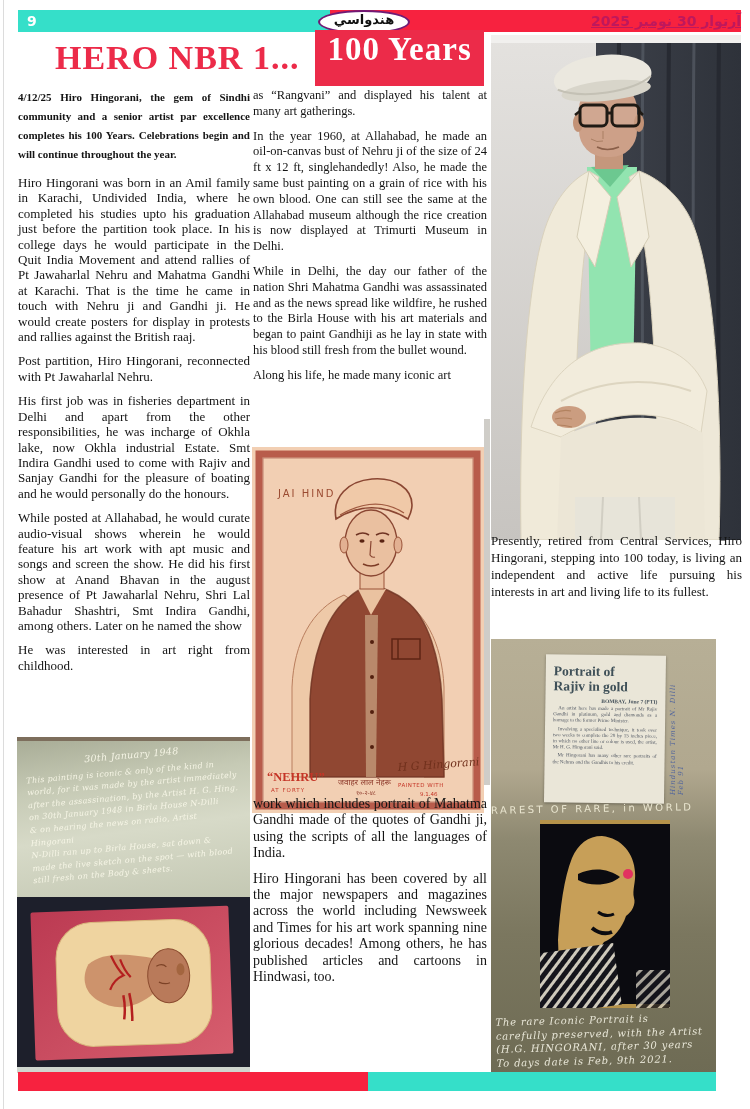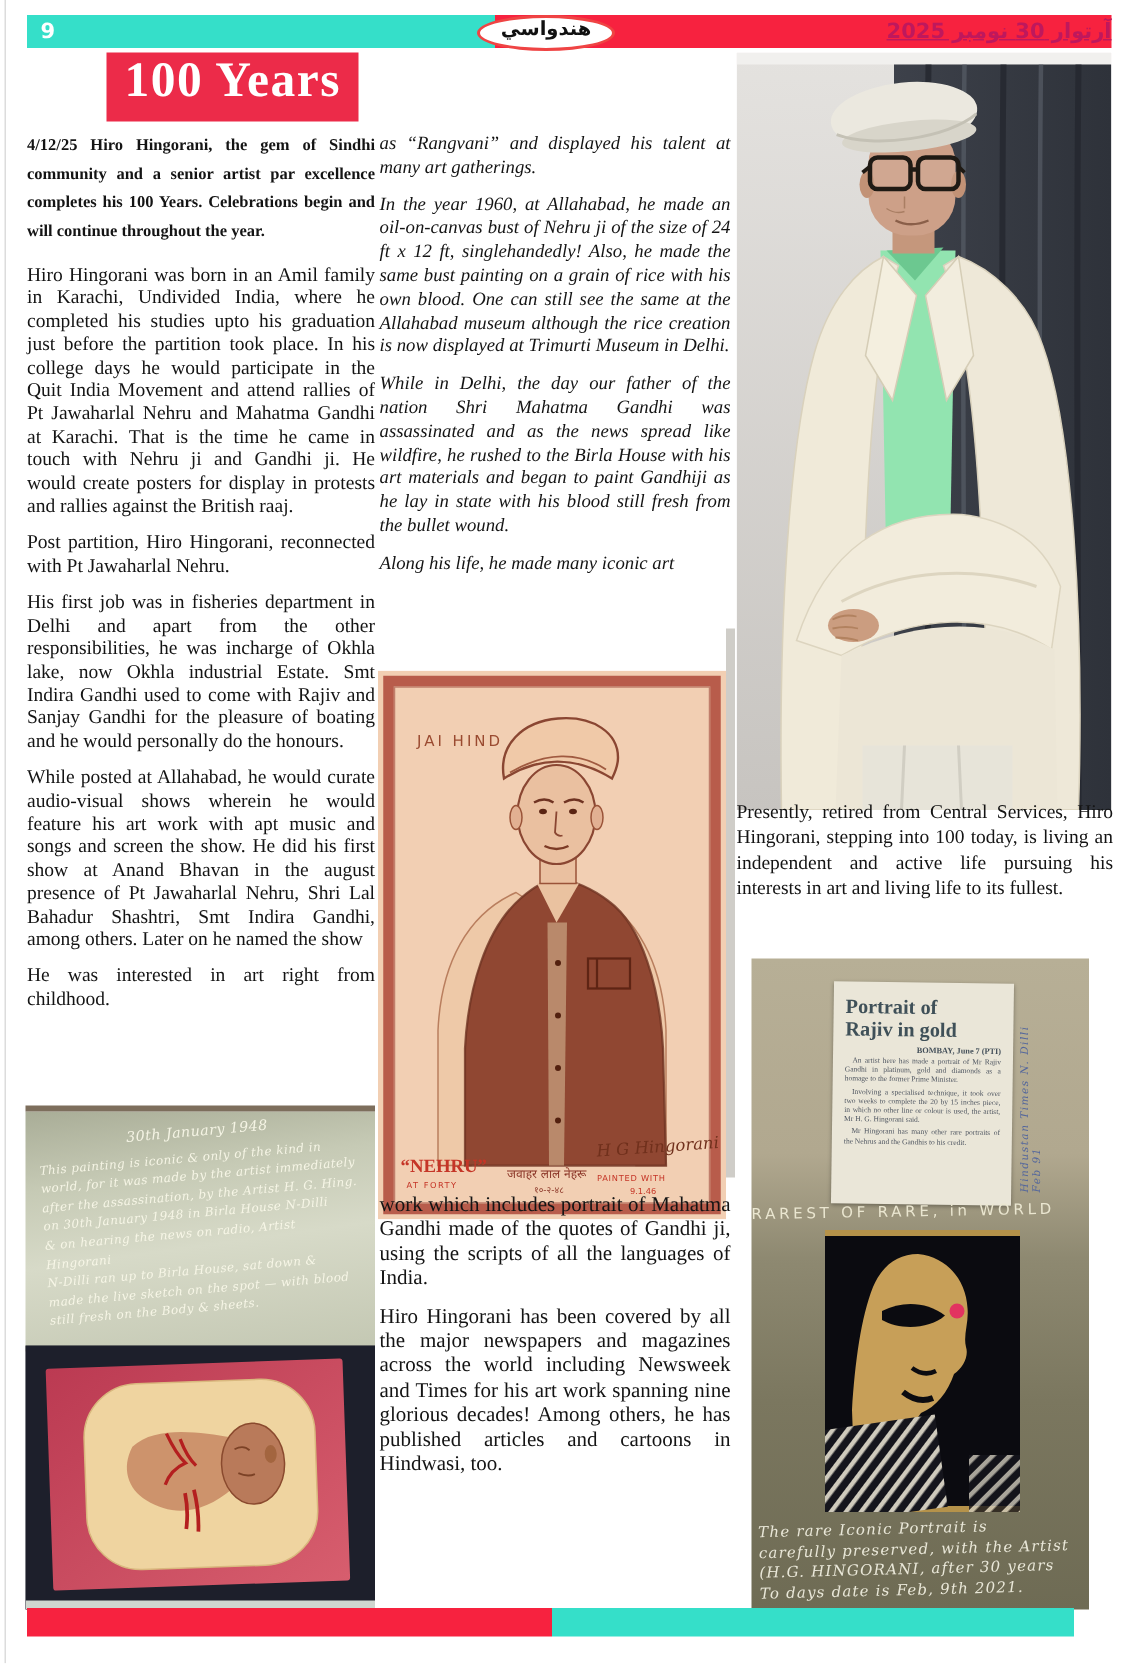--- a/index.html
+++ b/index.html
@@ -5,35 +5,35 @@
   html,body{margin:0;padding:0;background:#ffffff;}
   .page{position:relative;width:750px;height:1109px;margin:0 auto;background:#fff;overflow:hidden;
         font-family:"Liberation Serif",serif;color:#141414;}
   .scan-edge{position:absolute;left:3px;top:0;width:1px;height:1109px;background:#dcdcdc;}
 
   
   .hdr-teal{position:absolute;left:18px;top:10px;width:312px;height:22px;background:#35DFC9;}
   .hdr-red{position:absolute;left:330px;top:10px;width:411px;height:22px;background:#F7223F;}
   .pagenum{position:absolute;left:27px;top:13px;color:#fff;font:bold 14px "DejaVu Sans",sans-serif;}
   .hdr-date{position:absolute;right:9px;top:13px;color:#be185d;font:bold 14px "DejaVu Sans",sans-serif;direction:rtl;text-decoration:underline;}
-  .logo-oval{position:absolute;left:318px;top:10px;width:88px;height:20px;background:#fff;border:2px solid #ef4444;
+  .logo-oval{position:absolute;left:318px;top:10px;width:88px;height:20px;background:#fff;border:2px solid #701a75;
              border-radius:50%;text-align:center;line-height:20px;font:bold 13px "DejaVu Sans",sans-serif;color:#101010;}
 
   
   .headline{position:absolute;left:55px;top:36px;height:44px;display:flex;align-items:center;}
   .headline-main{color:#EC2B49;font:bold 34px "Liberation Serif",serif;letter-spacing:1px;}
   .headline-badge{margin-left:16px;background:#EC2B49;color:#fff;font:bold 33px "Liberation Serif",serif;
-                  padding:1px 12px 8px 12px;letter-spacing:1px;}
+                  padding:1px 12px 18px 12px;letter-spacing:1px;}
 
   
   .col{position:absolute;text-align:justify;}
   .col p{margin:0 0 9px 0;}
   .col-left{left:18px;top:88px;width:232px;font-size:13px;line-height:15.4px;}
   .col-left .intro{font-weight:bold;font-size:11px;line-height:19px;margin-bottom:11px;}
-  .col-mid-top{left:253px;top:88px;width:234px;font-size:12.5px;line-height:15.8px;font-style:italic;}
+  .col-mid-top{left:253px;top:88px;width:234px;font-size:12.5px;line-height:15.8px;}
   .col-mid-bot{left:253px;top:796px;width:234px;font-size:14px;line-height:16.4px;}
   .col-right{left:491px;top:532px;width:251px;font-size:13px;line-height:17px;}
 
   
   .photo-man{position:absolute;left:491px;top:35px;width:250px;height:505px;overflow:hidden;}
 
   
   .nehru{position:absolute;left:252px;top:419px;width:232px;height:366px;overflow:hidden;margin-top:28px;}
   .nehru-strip{position:absolute;left:484px;top:419px;width:6px;height:366px;background:#cfcdc8;}
 
@@ -43,21 +43,21 @@
          border-top:4px solid #7d6e5c;}
   .hw{position:absolute;left:12px;top:8px;right:8px;transform:rotate(-4deg) skewY(-1deg);
       color:rgba(250,248,233,.92);font:italic 8px "DejaVu Serif",serif;line-height:12.6px;letter-spacing:.3px;}
   .hw-title{text-align:center;font-size:9.5px;margin-bottom:4px;}
 
   
   .img-b{position:absolute;left:17px;top:897px;width:233px;height:176px;overflow:hidden;background:#1d1f2b;}
 
   
   .img-c{position:absolute;left:491px;top:639px;width:225px;height:434px;overflow:hidden;
-         background:linear-gradient(180deg,#b7af96 0%,#b1a88f 30%,#8e8971 46%,#7b775f 68%,#6e6b54 100%);margin-left:10px;}
+         background:linear-gradient(180deg,#b7af96 0%,#b1a88f 30%,#8e8971 46%,#7b775f 68%,#6e6b54 100%);}
   .clip-card{position:absolute;left:54px;top:16px;width:120px;height:148px;background:#eae6d8;
              transform:rotate(.8deg);box-shadow:0 1px 3px rgba(0,0,0,.35);padding:9px 8px;box-sizing:border-box;}
   .clip-title{font:bold 13.5px "Liberation Serif",serif;color:#3f5058;line-height:15px;}
   .clip-dateline{font:bold 5.5px "Liberation Serif",serif;color:#44505a;margin-top:4px;text-align:right;}
   .clip-body{font-size:5px;line-height:6.2px;color:#4e5560;text-align:justify;margin-top:2px;}
   .clip-body p{margin:0 0 2px 0;text-indent:5px;}
   .clip-margin-note{position:absolute;left:178px;top:26px;height:130px;writing-mode:vertical-rl;
                     transform:rotate(180deg);color:#54679c;font:italic 7px "DejaVu Serif",serif;letter-spacing:1px;}
   .rarest-title{position:absolute;left:0;top:164px;width:200px;text-align:center;color:#eae6d0;
                 font:10px "DejaVu Sans",sans-serif;letter-spacing:2.5px;transform:rotate(-1deg);white-space:nowrap;}
@@ -75,20 +75,21 @@
 <div class="page">
   <div class="scan-edge"></div>
 
   <div class="hdr-teal"></div>
   <div class="hdr-red"></div>
   <div class="pagenum">9</div>
   <div class="hdr-date">آرتوار 30 نومبر 2025</div>
   <div class="logo-oval">هندواسي</div>
 
   <div class="headline">
+    <span class="headline-main">HERO NBR 1...</span>
     <span class="headline-badge">100 Years</span>
   </div>
 
   <div class="col col-left">
     <p class="intro">4/12/25 Hiro Hingorani, the gem of Sindhi community and a senior artist par excellence completes his 100 Years. Celebrations begin and will continue throughout the year.</p>
     <p>Hiro Hingorani was born in an Amil family in Karachi, Undivided India, where he completed his studies upto his graduation just before the partition took place. In his college days he would participate in the Quit India Movement and attend rallies of Pt Jawaharlal Nehru and Mahatma Gandhi at Karachi. That is the time he came in touch with Nehru ji and Gandhi ji. He would create posters for display in protests and rallies against the British raaj.</p>
     <p>Post partition, Hiro Hingorani, reconnected with Pt Jawaharlal Nehru.</p>
     <p>His first job was in fisheries department in Delhi and apart from the other responsibilities, he was incharge of Okhla lake, now Okhla industrial Estate. Smt Indira Gandhi used to come with Rajiv and Sanjay Gandhi for the pleasure of boating and he would personally do the honours.</p>
     <p>While posted at Allahabad, he would curate audio-visual shows wherein he would feature his art work with apt music and songs and screen the show. He did his first show at Anand Bhavan in the august presence of Pt Jawaharlal Nehru, Shri Lal Bahadur Shashtri, Smt Indira Gandhi, among others. Later on he named the show</p>
     <p>He was interested in art right from childhood.</p>

